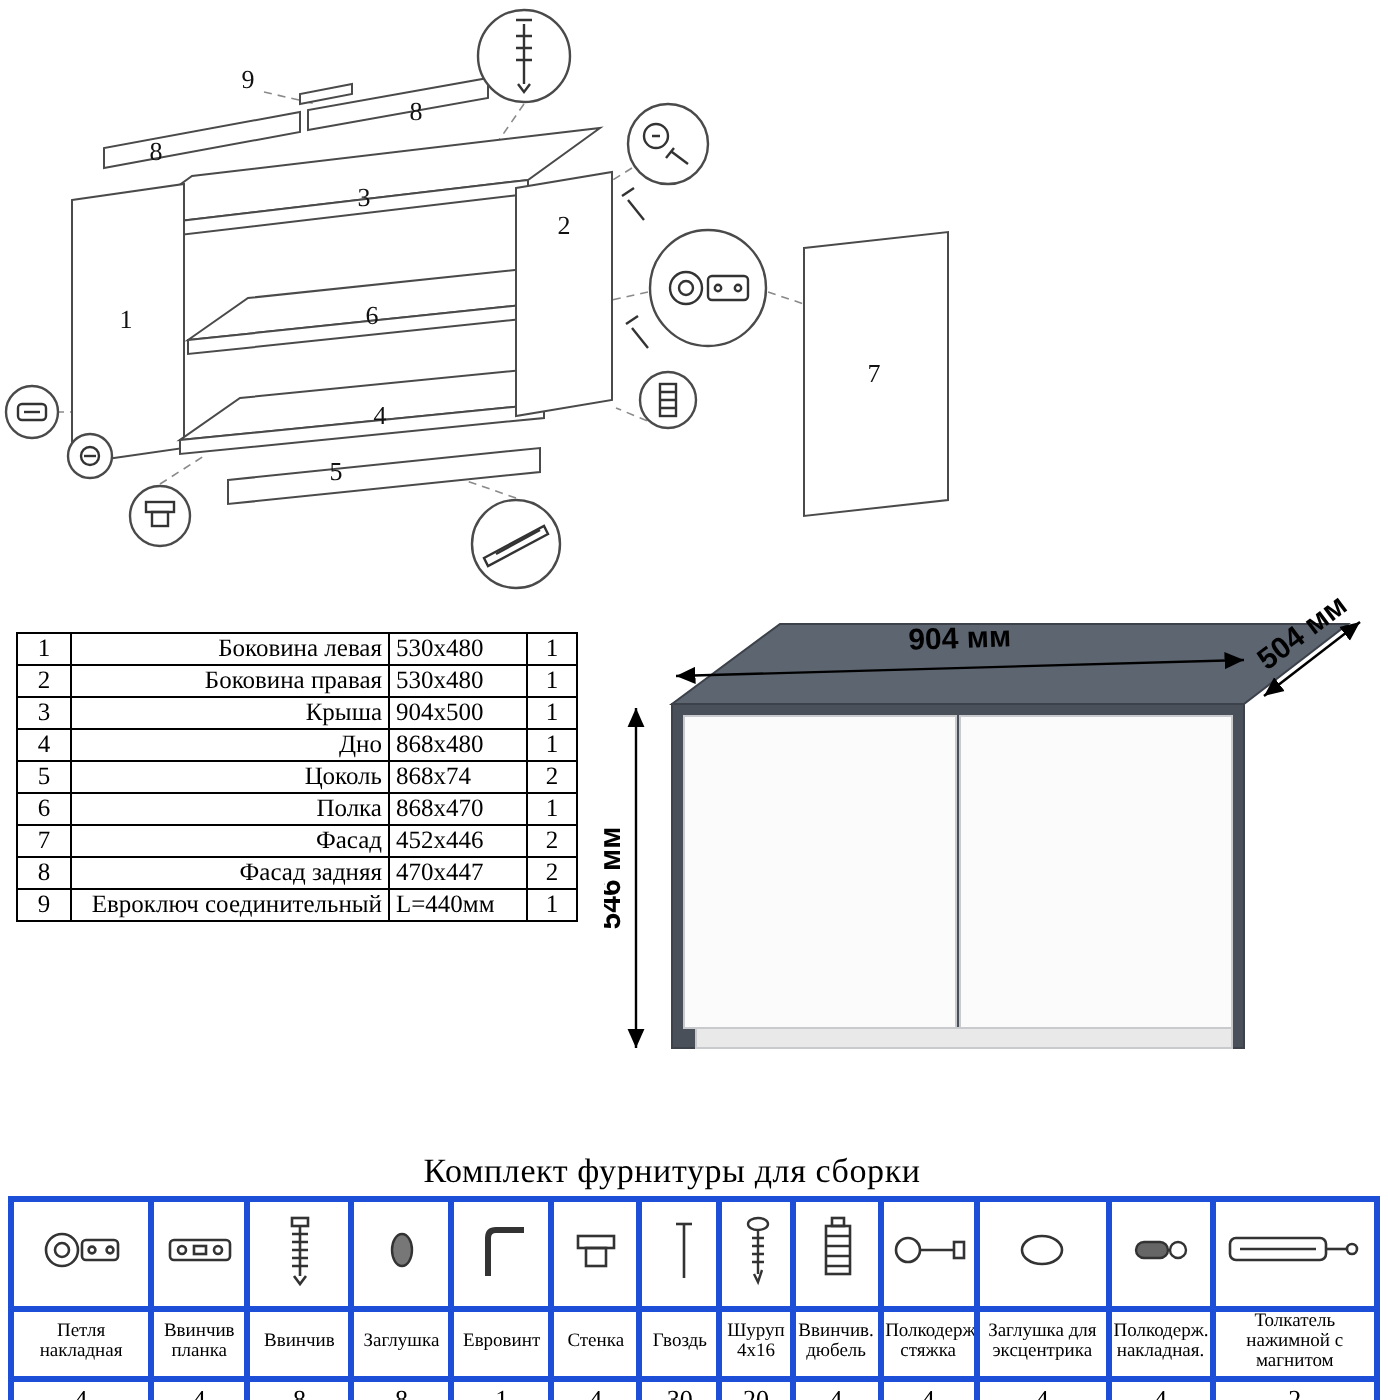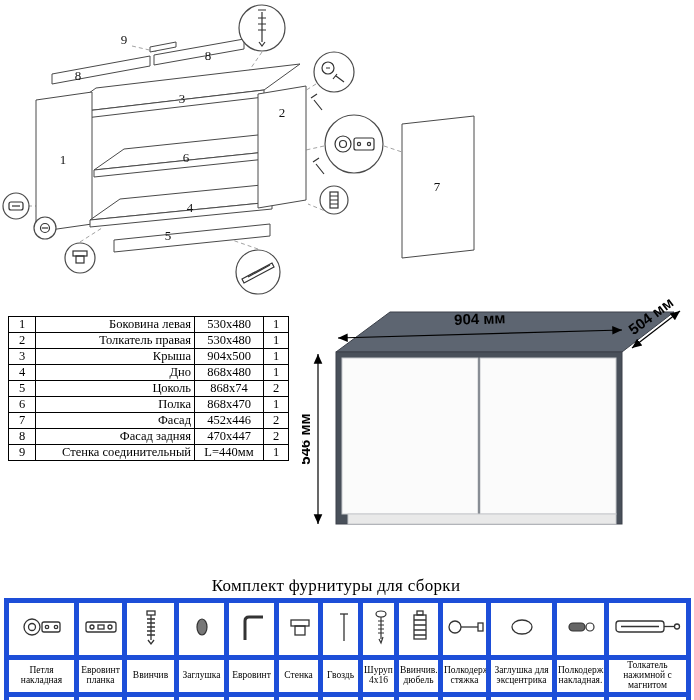--- a/index.html
+++ b/index.html
@@ -17,33 +17,33 @@
   .leader{stroke:#8a8a8a;stroke-width:0.8;stroke-dasharray:4 3;fill:none;}
   .plabel{font-size:13px;fill:#111;text-anchor:middle;}
   
   #parts-table{left:8px;top:316px;border-collapse:collapse;}
   #parts-table td{
     border:1px solid #000;font-size:12.5px;height:15px;line-height:15px;
     padding:0 3px;white-space:nowrap;
   }
   #parts-table .c-num{width:20px;text-align:center;}
   #parts-table .c-name{width:152px;text-align:right;}
-  #parts-table .c-size{width:62px;text-align:center;}
+  #parts-table .c-size{width:62px;}
   #parts-table .c-qty{width:18px;text-align:center;}
   
   #cabinet{left:302px;top:286px;}
   .dim-label{font-family:"Liberation Sans",sans-serif;font-weight:700;font-size:15px;fill:#000;text-anchor:middle;}
   .dim-line{stroke:#000;stroke-width:1.2;}
   
   #hw-title{
     left:0;top:576px;width:672px;text-align:center;
     font-size:17px;letter-spacing:0.3px;
   }
   #hw-table{left:4px;top:598px;border-collapse:collapse;table-layout:fixed;width:686px;}
-  #hw-table td{border:5px solid #1d4ed8;text-align:center;vertical-align:middle;padding:1px;overflow:hidden;}
+  #hw-table td{border:3px solid #1d4ed8;text-align:center;vertical-align:middle;padding:1px;overflow:hidden;}
   #hw-table tr.hw-icons td{height:50px;}
   #hw-table tr.hw-names td{height:26px;font-size:9.5px;line-height:1.05;}
   #hw-table tr.hw-qty td{height:16px;font-size:13px;}
 </style>
 </head>
 <body>
 
 <div id="page">
 
   <svg id="exploded" class="abs" width="694" height="302" viewBox="0 0 694 302">
@@ -150,21 +150,21 @@
   <table id="parts-table" class="abs">
     <tbody>
         <tr>
       <td class="c-num">1</td>
       <td class="c-name">Боковина левая</td>
       <td class="c-size">530x480</td>
       <td class="c-qty">1</td>
     </tr>
     <tr>
       <td class="c-num">2</td>
-      <td class="c-name">Толкатель правая</td>
+      <td class="c-name">Боковина правая</td>
       <td class="c-size">530x480</td>
       <td class="c-qty">1</td>
     </tr>
     <tr>
       <td class="c-num">3</td>
       <td class="c-name">Крыша</td>
       <td class="c-size">904x500</td>
       <td class="c-qty">1</td>
     </tr>
     <tr>
@@ -192,21 +192,21 @@
       <td class="c-qty">2</td>
     </tr>
     <tr>
       <td class="c-num">8</td>
       <td class="c-name">Фасад задняя</td>
       <td class="c-size">470x447</td>
       <td class="c-qty">2</td>
     </tr>
     <tr>
       <td class="c-num">9</td>
-      <td class="c-name">Стенка соединительный</td>
+      <td class="c-name">Евроключ соединительный</td>
       <td class="c-size">L=440мм</td>
       <td class="c-qty">1</td>
     </tr>
   </tbody>
     </table>
 
   <svg id="cabinet" class="abs" width="386" height="278" viewBox="0 0 386 278">
     <defs>
       <marker id="arr" viewBox="0 0 10 10" refX="9" refY="5" markerWidth="9" markerHeight="9" orient="auto-start-reverse">
         <path d="M0 1 L9 5 L0 9 z" fill="#000"></path>
@@ -353,21 +353,21 @@
             <rect x="4" y="14" width="48" height="11" rx="3"></rect>
             <line x1="9" y1="19.5" x2="47" y2="19.5"></line>
             <line x1="52" y1="19.5" x2="62" y2="19.5"></line>
             <circle cx="65" cy="19.5" r="2.5"></circle>
           </g>
         </svg>
       </td>
     </tr>
     <tr class="hw-names">
       <td>Петля накладная</td>
-      <td>Евровинт планка</td>
+      <td>Ввинчив планка</td>
       <td>Ввинчив</td>
       <td>Заглушка</td>
       <td>Евровинт</td>
       <td>Стенка</td>
       <td>Гвоздь</td>
       <td>Шуруп 4x16</td>
       <td>Ввинчив. дюбель</td>
       <td>Полкодерж. стяжка</td>
       <td>Заглушка для эксцентрика</td>
       <td>Полкодерж. накладная.</td>

